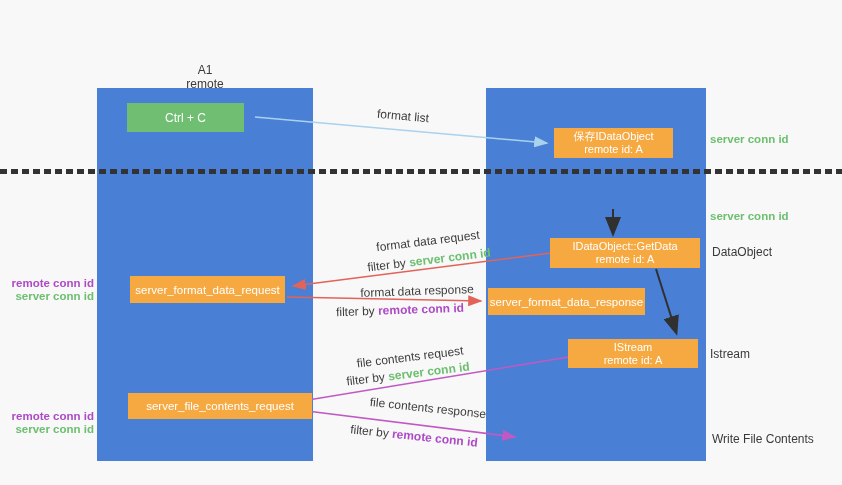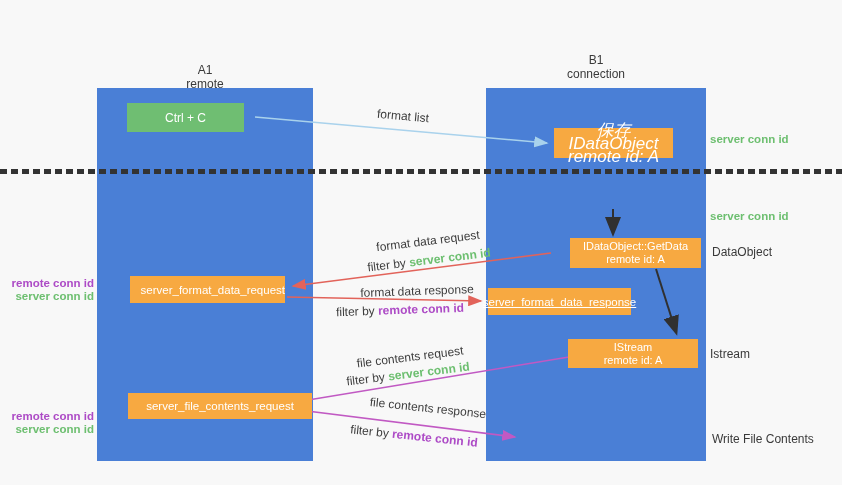--- a/index.html
+++ b/index.html
@@ -25,25 +25,25 @@
     background:repeating-linear-gradient(90deg,#333 0 7px,transparent 7px 11px); }
 
   svg.arrows { position:absolute; left:0; top:0; pointer-events:none; }
 
   .node { position:absolute; display:flex; flex-direction:column; justify-content:center;
     align-items:center; text-align:center; color:#fff; box-sizing:border-box; }
   .green-box  { background:#6fbe72; }
   .orange-box { background:#f7a941; }
 
   #node-ctrl-c   { left:127px; top:103px; width:117px; height:29px; font-size:12px; }
-  #node-save     { left:554px; top:128px; width:119px; height:30px; font-size:17px; line-height:13px;font-style:italic; }
+  #node-save     { left:554px; top:128px; width:119px; height:30px; font-size:11px; line-height:13px; }
   #node-ctrl-v   { left:554px; top:183px; width:118px; height:25px; font-size:12px; }
-  #node-getdata  { left:570px; top:238px; width:131px; height:30px; font-size:11px; line-height:13px; }
-  #node-fmt-req  { left:130px; top:276px; width:155px; height:27px; font-size:11.5px;align-items:flex-end; }
-  #node-fmt-resp { left:488px; top:288px; width:143px; height:27px; font-size:11.5px;text-decoration:underline; }
+  #node-getdata  { left:550px; top:238px; width:150px; height:30px; font-size:11px; line-height:13px; }
+  #node-fmt-req  { left:130px; top:276px; width:155px; height:27px; font-size:11.5px; }
+  #node-fmt-resp { left:488px; top:288px; width:157px; height:27px; font-size:11.5px; }
   #node-istream  { left:568px; top:339px; width:130px; height:29px; font-size:11px; line-height:13px; }
   #node-file-req { left:128px; top:393px; width:184px; height:26px; font-size:11.5px; }
   #node-file-resp{ left:523px; top:424px; width:160px; height:28px; font-size:11.5px; }
 
   .mid-label { position:absolute; white-space:nowrap; font-size:12px; color:#3d3d3d; }
   .green  { color:#6dbf70; font-weight:bold; }
   .purple { color:#ad4bc6; font-weight:bold; }
 
   .side-left  { left:0; width:94px; text-align:right; }
   .side-right { white-space:nowrap; }
@@ -52,24 +52,20 @@
 </style>
 </head>
 <body>
 
 <div id="canvas">
 
 
   <div class="abs col-header" id="hdr-a1">
     <div>A1</div>
     <div>remote</div>
-  </div>
-  <div class="abs col-header" id="hdr-b1">
-    <div>B1</div>
-    <div>connection</div>
   </div>
 
   <div class="abs column" id="col-left"></div>
   <div class="abs column" id="col-right"></div>
 
   <div class="abs dotted"></div>
 
   <svg class="arrows" width="842" height="485" viewBox="0 0 842 485">
     <defs>
       <marker id="mBlue" markerWidth="9" markerHeight="7" refX="8" refY="3.5" orient="auto">

